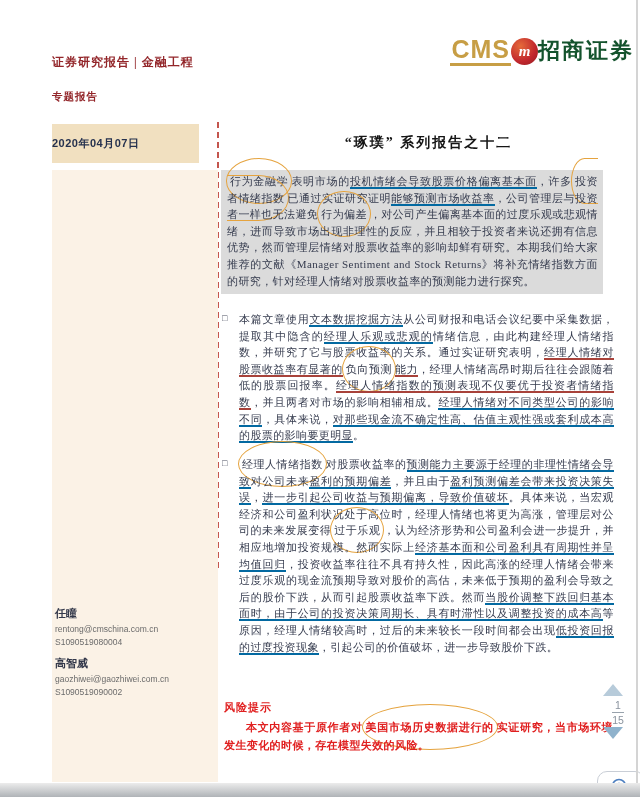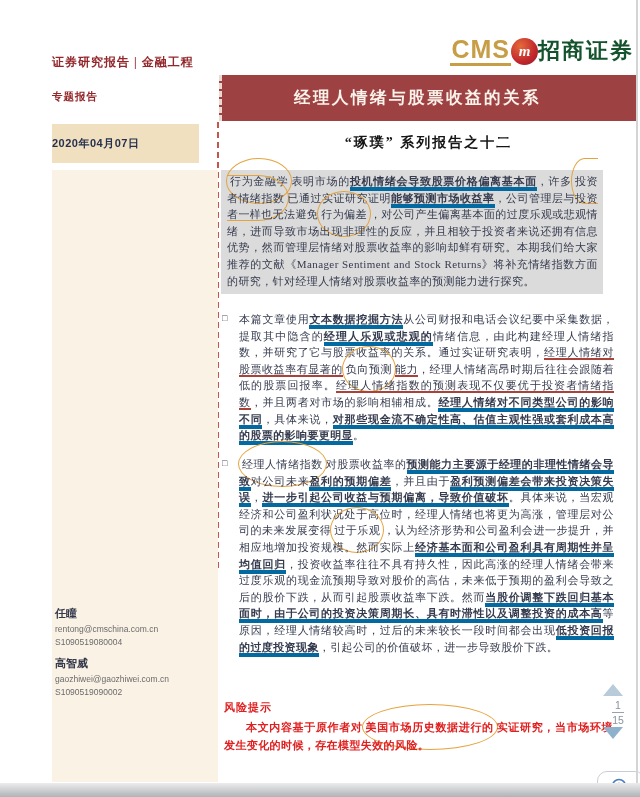--- a/index.html
+++ b/index.html
@@ -40,21 +40,21 @@
   
   .bodytext{font-size:11px;line-height:16.6px;letter-spacing:.4px;color:#353B4E;text-align:justify;}
   .abstract{left:221px;top:170px;width:371px;padding:3px 5px 5px 6px;background:#DBDBDB;}
   .bullet{left:222px;width:392px;display:flex;}
   .bullet .marker{width:17px;font-size:9px;color:#4A4F60;padding-top:2px;
                   font-family:"Liberation Sans",sans-serif;}
   .bullet .btext{flex:1;}
   .b1{top:311px;} .b2{top:456px;}
 
   
-  .seg-u{border-bottom:4px solid #0369a1;font-weight:bold;}
+  .seg-u{border-bottom:2px solid #0369a1;}
   .seg-r{border-bottom:2px solid #A8423A;}
   .seg-c{border:1.5px solid #E5A33E;border-radius:50%;padding:16px 3px;margin:0 -1px;}
 
   
   .risk-heading{left:224px;top:700px;font-size:11px;font-weight:bold;color:#E02020;letter-spacing:1px;}
   .risk-body{left:224px;top:719px;width:389px;font-size:11px;line-height:17.5px;font-weight:600;
              color:#E02020;text-indent:2em;letter-spacing:.4px;text-align:justify;}
 
   
   .analysts{left:55px;top:606px;width:160px;font-family:"Liberation Sans",sans-serif;}
@@ -82,23 +82,20 @@
 
   <div class="abs masthead">证券研究报告 | 金融工程</div>
 
   <div class="abs logo-row">
     <span class="logo-cms">CMS</span>
     <span class="logo-badge">m</span>
     <span class="logo-brand">招商证券</span>
   </div>
 
   <div class="abs report-kind">专题报告</div>
-  <div class="abs title-band">
-    <span>经理人情绪与股票收益的关系</span>
-  </div>
 
   <div class="abs date-box">
     <span>2020年04月07日</span>
   </div>
   <div class="abs series">“琢璞” 系列报告之十二</div>
 
   <div class="abs dashed-sep"></div>
   <div class="abs sidebar-panel"></div>
 
   <div class="abs abstract bodytext"><span class="seg-c">行为金融学</span><span>表明市场的</span><span class="seg-u">投机情绪会导致股票价格偏离基本面</span><span>，许多</span><span class="seg-c">投资者情绪指数</span><span>已通过实证研究证明</span><span class="seg-u">能够预测市场收益率</span><span>，公司管理层与投资者一样也无法避免</span><span class="seg-c">行为偏差</span><span>，对公司产生偏离基本面的过度乐观或悲观情绪，进而导致市场出现非理性的反应，并且相较于投资者来说还拥有信息优势，然而管理层情绪对股票收益率的影响却鲜有研究。本期我们给大家推荐的文献《Manager Sentiment and Stock Returns》将补充情绪指数方面的研究，针对经理人情绪对股票收益率的预测能力进行探究。</span></div>

